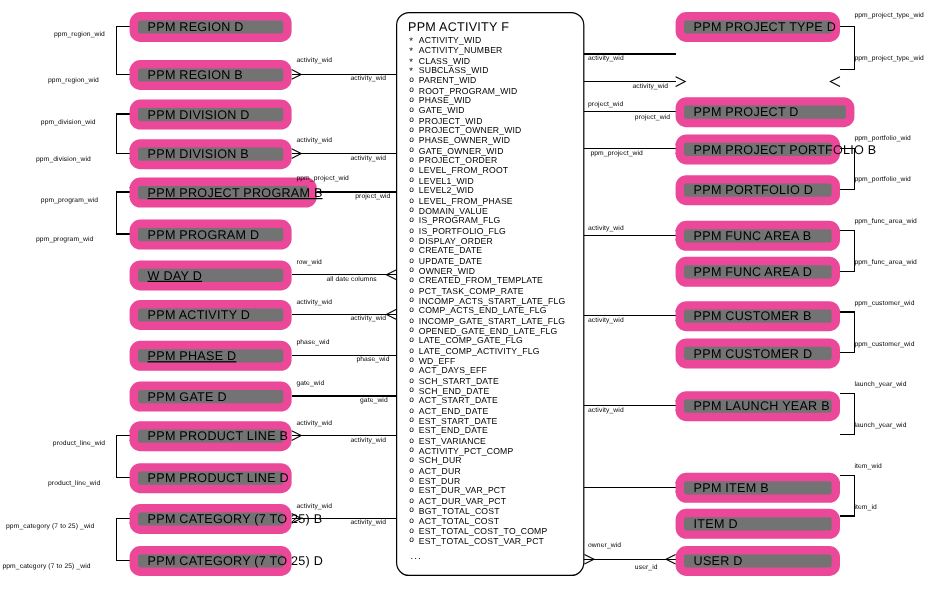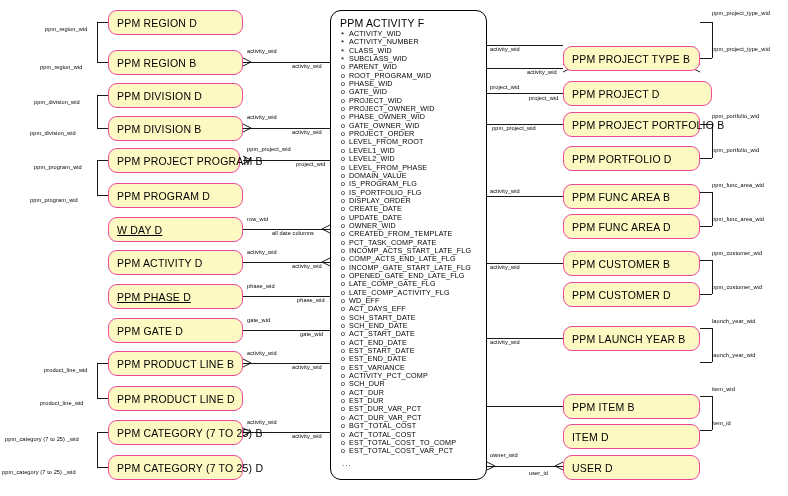--- a/index.html
+++ b/index.html
@@ -10,23 +10,23 @@
     position:relative;
     overflow:hidden;
     -webkit-font-smoothing:none;
   }
   #canvas{position:absolute;left:0;top:0;width:788px;height:496px;}
   svg.wires{position:absolute;left:0;top:0;width:788px;height:496px;pointer-events:none;}
 
   .entity{
     position:absolute;
     box-sizing:border-box;
-    border:1px solid #ec4899;
+    border:7px solid #ec4899;
     border-radius:9px;
-    background:#fef9c3;
+    background:#737373;
     display:flex;
     align-items:center;
     padding-left:8px;
     font-size:10.5px;
     letter-spacing:.2px;
     white-space:nowrap;
     z-index:3;
   }
   .entity.side{height:25px;}
 
@@ -158,21 +158,21 @@
     </div>
   <div class="entity side" style="left:108px;top:50px;width:135px;">
       <span>PPM REGION B</span>
     </div>
   <div class="entity side" style="left:108px;top:83px;width:135px;">
       <span>PPM DIVISION D</span>
     </div>
   <div class="entity side" style="left:108px;top:116px;width:135px;">
       <span>PPM DIVISION B</span>
     </div>
-  <div class="entity side" style="left:108px;top:148px;width:132px;">
+  <div class="entity side" style="left:108px;top:148px;width:156px;text-decoration:underline;">
       <span>PPM PROJECT PROGRAM B</span>
     </div>
   <div class="entity side" style="left:108px;top:183px;width:135px;">
       <span>PPM PROGRAM D</span>
     </div>
   <div class="entity side" style="left:108px;top:217px;width:135px;text-decoration:underline;">
       <span>W DAY D</span>
     </div>
   <div class="entity side" style="left:108px;top:250px;width:135px;">
       <span>PPM ACTIVITY D</span>
@@ -400,22 +400,22 @@
           <span>EST_TOTAL_COST_TO_COMP</span>
         </li>
         <li>
           <span class="mk">o</span>
           <span>EST_TOTAL_COST_VAR_PCT</span>
         </li>
       </ul>
     <div class="ellip">...</div>
   </div>
 
-  <div class="entity side" style="left:563px;top:46px;width:137px;">
-      <span>PPM PROJECT TYPE B</span>
+  <div class="entity side" style="left:563px;top:10px;width:137px;">
+      <span>PPM PROJECT TYPE D</span>
     </div>
   <div class="entity side" style="left:563px;top:81px;width:149px;">
       <span>PPM PROJECT D</span>
     </div>
   <div class="entity side" style="left:563px;top:112px;width:137px;">
       <span>PPM PROJECT PORTFOLIO B</span>
     </div>
   <div class="entity side" style="left:563px;top:146px;width:137px;">
       <span>PPM PORTFOLIO D</span>
     </div>

